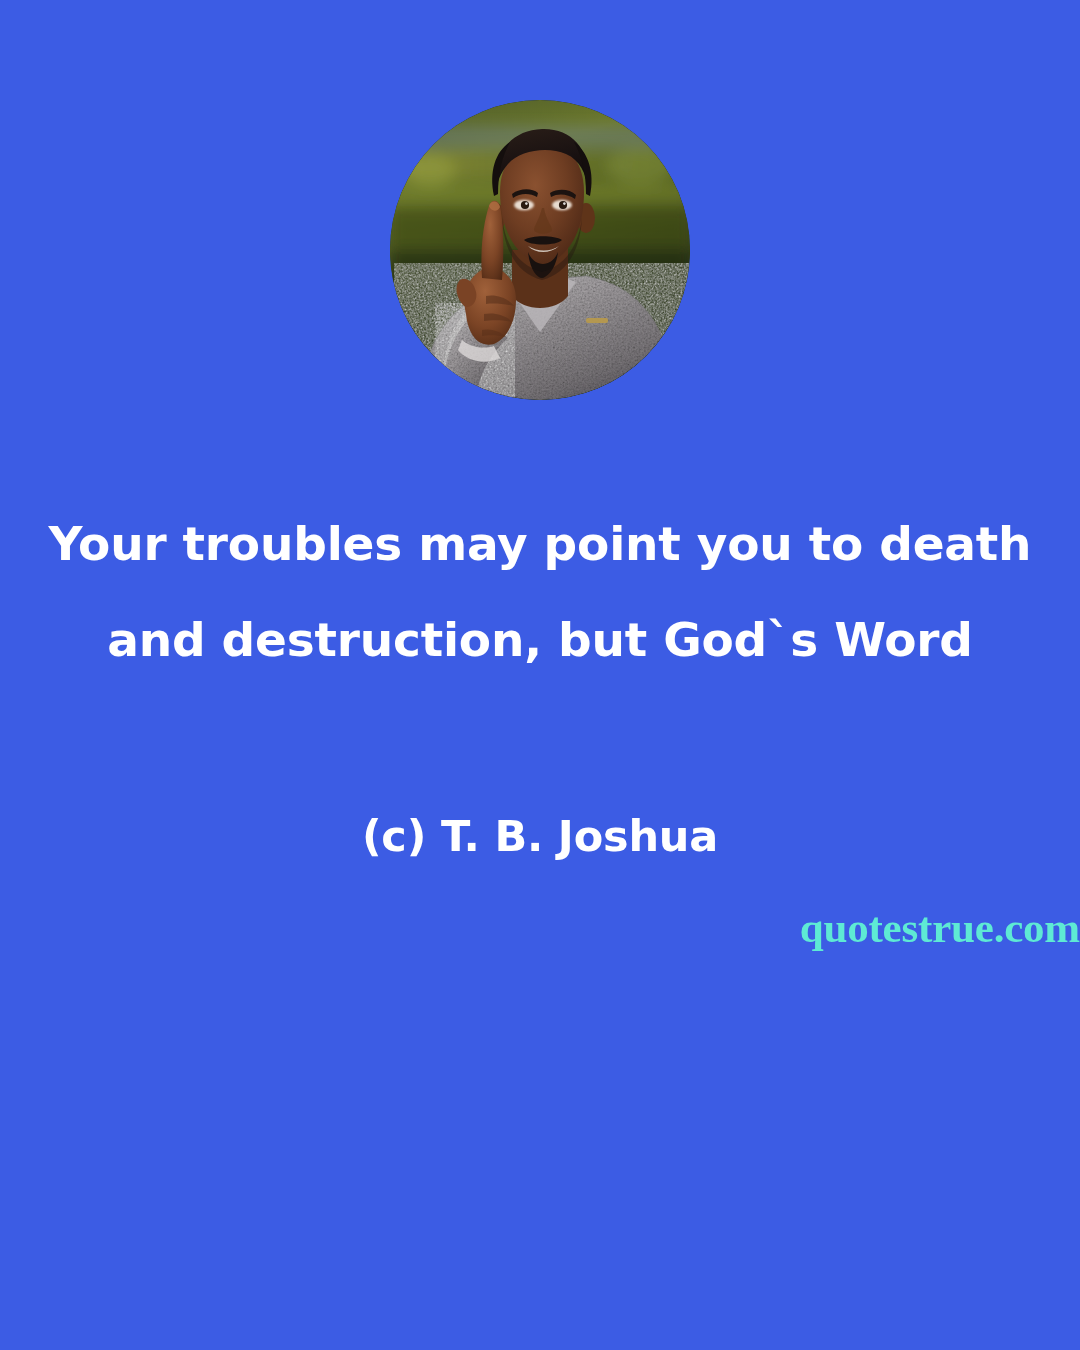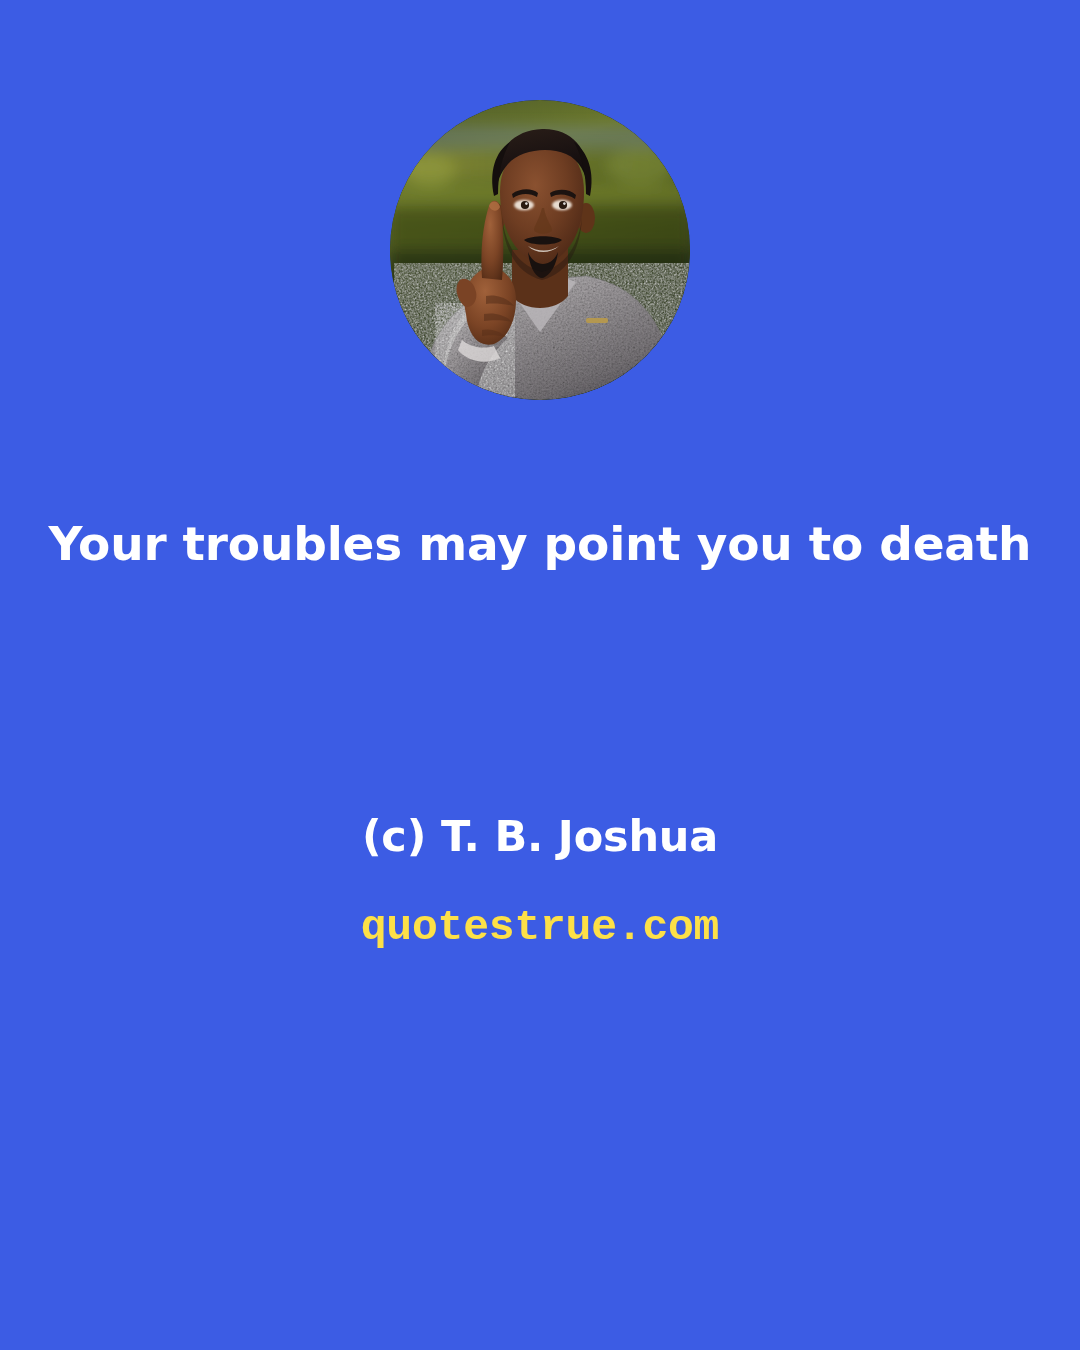--- a/index.html
+++ b/index.html
@@ -73,23 +73,23 @@
     font-size: 43px;
     line-height: 60px;
     letter-spacing: -0.2px;
   }
 
   #source-site {
     position: absolute;
     left: 0;
     top: 897px;
     width: 1080px;
-    text-align: center;
-    color: #fde047;
-    font-family: Liberation Mono, monospace;
+    text-align: right;
+    color: #5eead4;
+    font-family: Liberation Serif, serif;
     font-weight: bold;
     font-size: 43px;
     line-height: 62px;
     letter-spacing: -0.2px;
   }
 </style>
 </head>
 <body>
 
 <div id="quote-card">
@@ -245,19 +245,20 @@
           <path d="M72 240 C 78 246, 92 250, 104 246 L 110 258 C 94 266, 76 260, 68 250 Z" fill="#ddd9da" opacity="0.8"></path>
         </g>
 
         <rect x="196" y="218" width="22" height="5" rx="2" fill="#b99a4a" opacity="0.9"></rect>
       </g>
     </svg>
   </div>
 
   <div id="quote-text">
     <span class="quote-line">Your troubles may point you to death</span>
+    <span class="quote-line">and destruction, but God`s Word</span>
   </div>
 
   <div id="attribution">(c) T. B. Joshua</div>
 
   <div id="source-site">quotestrue.com</div>
 
 </div>
 
 </body></html>

